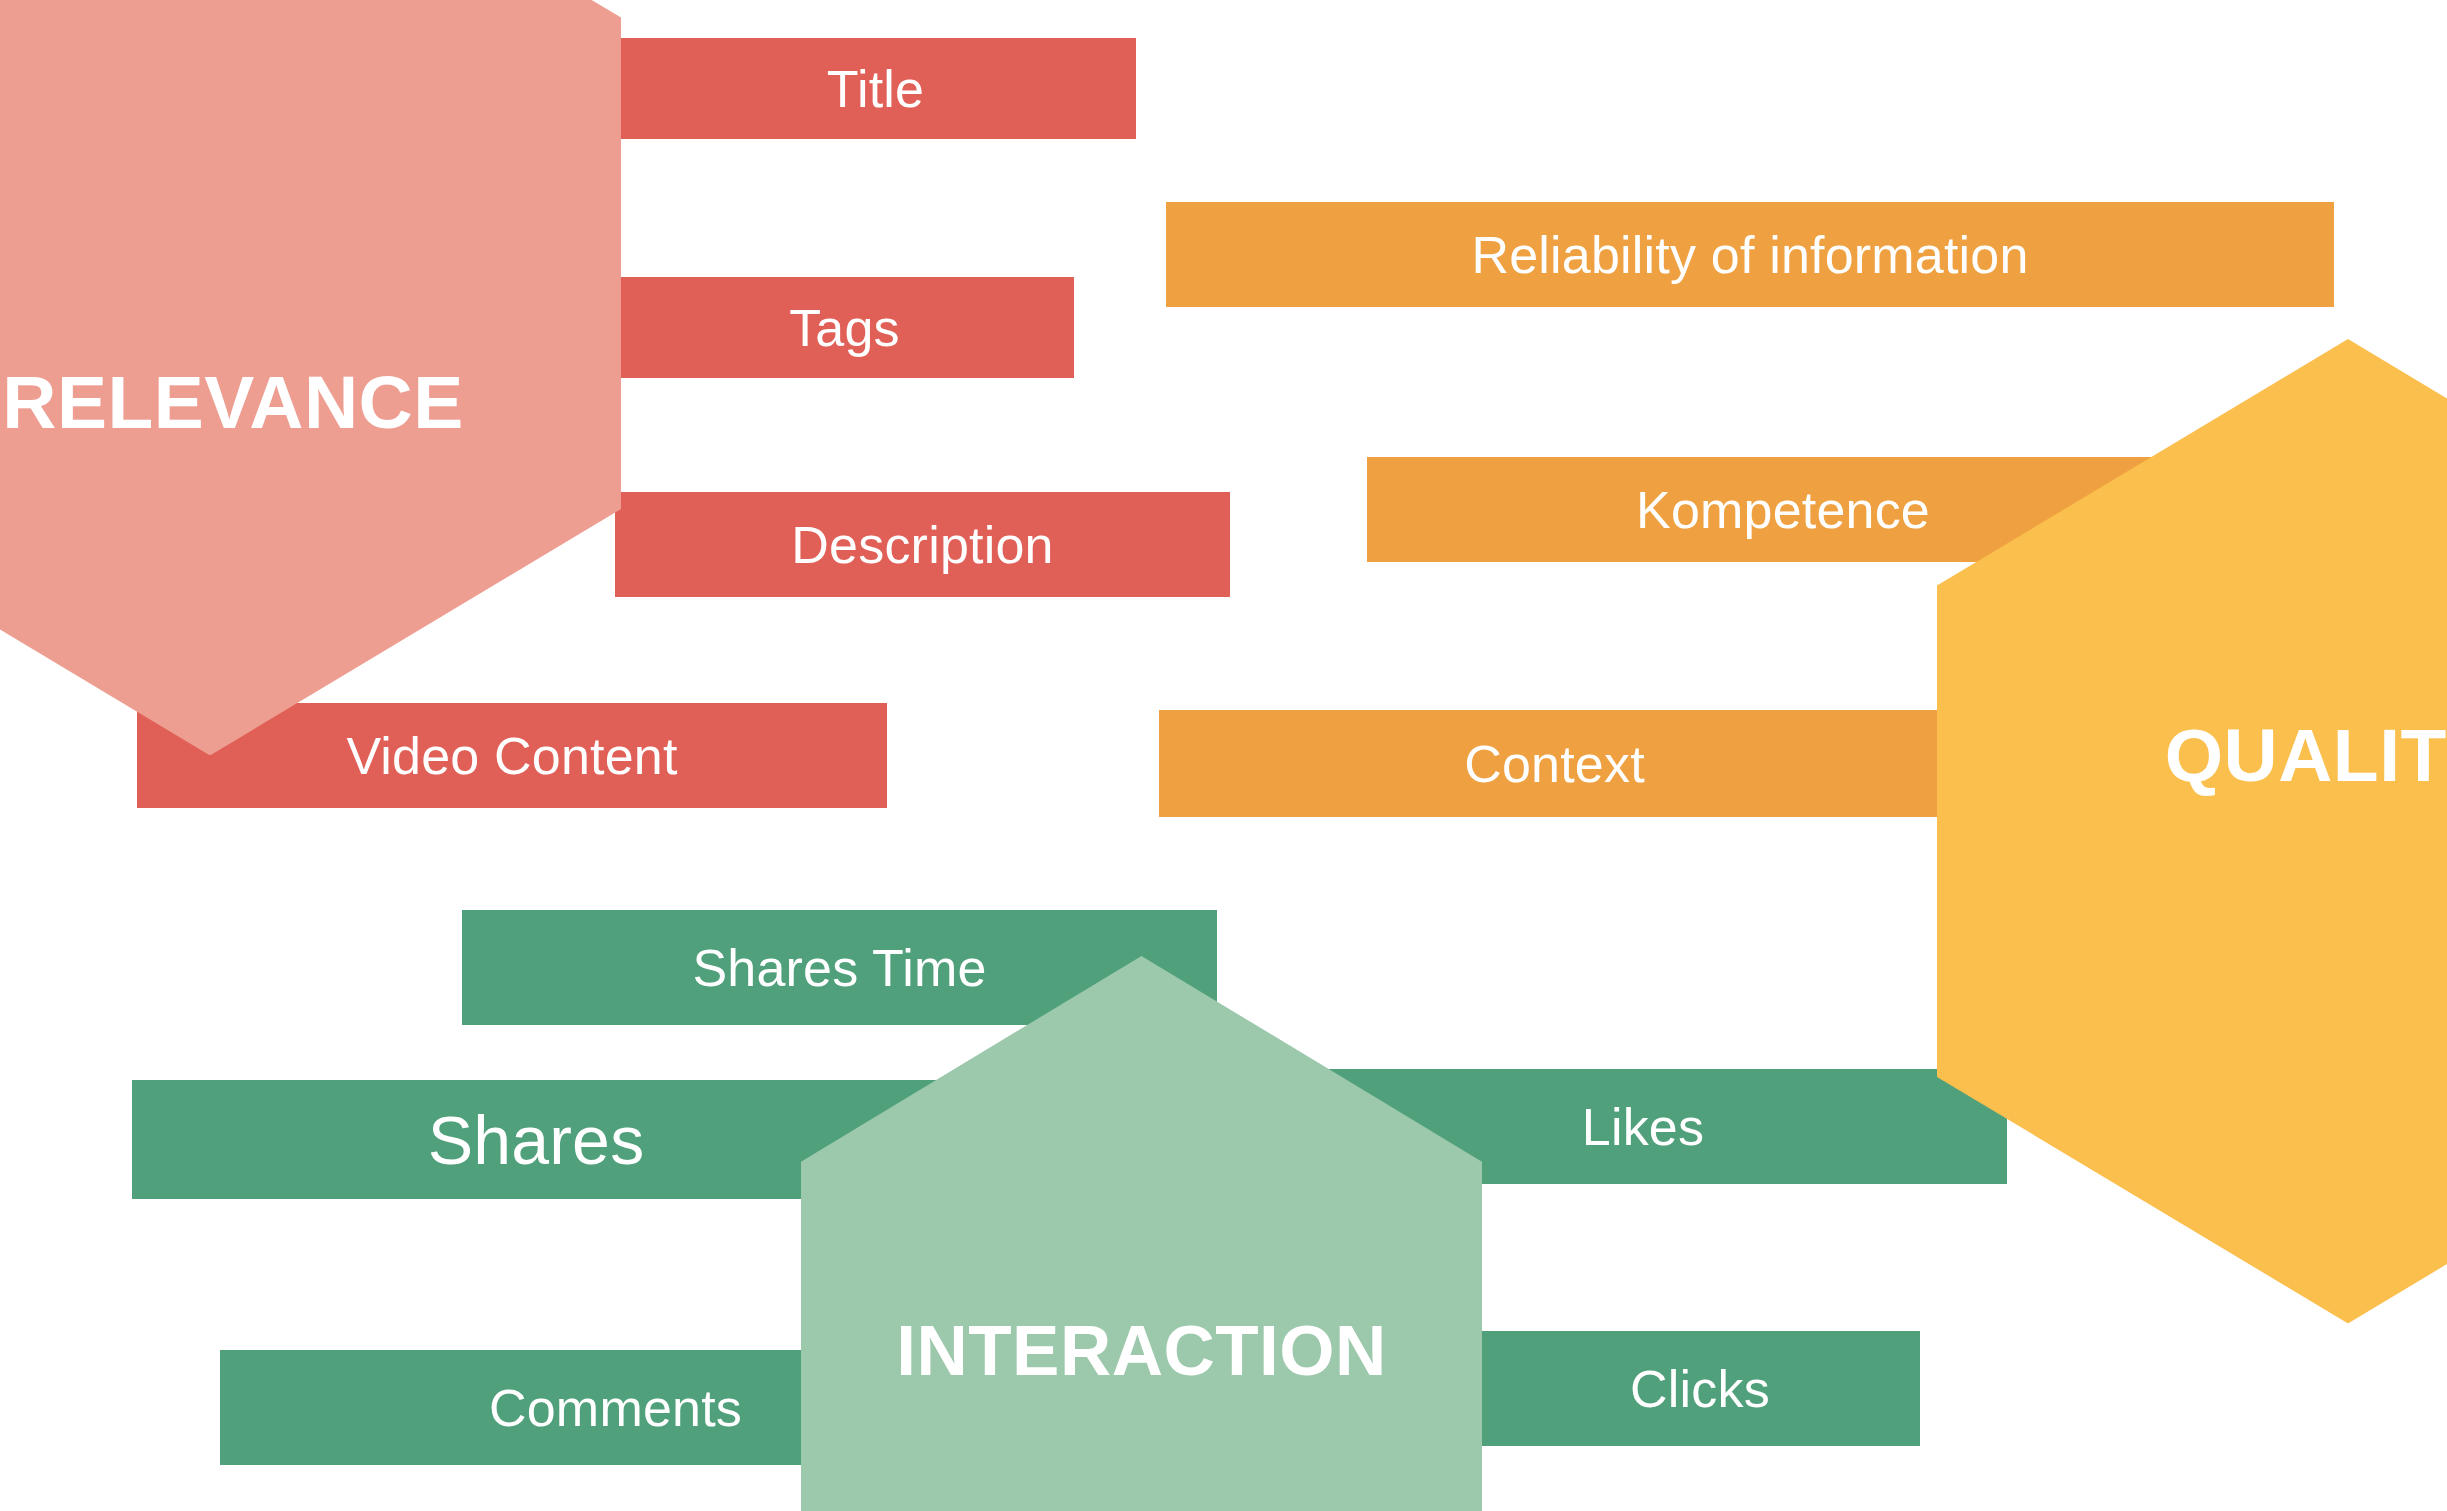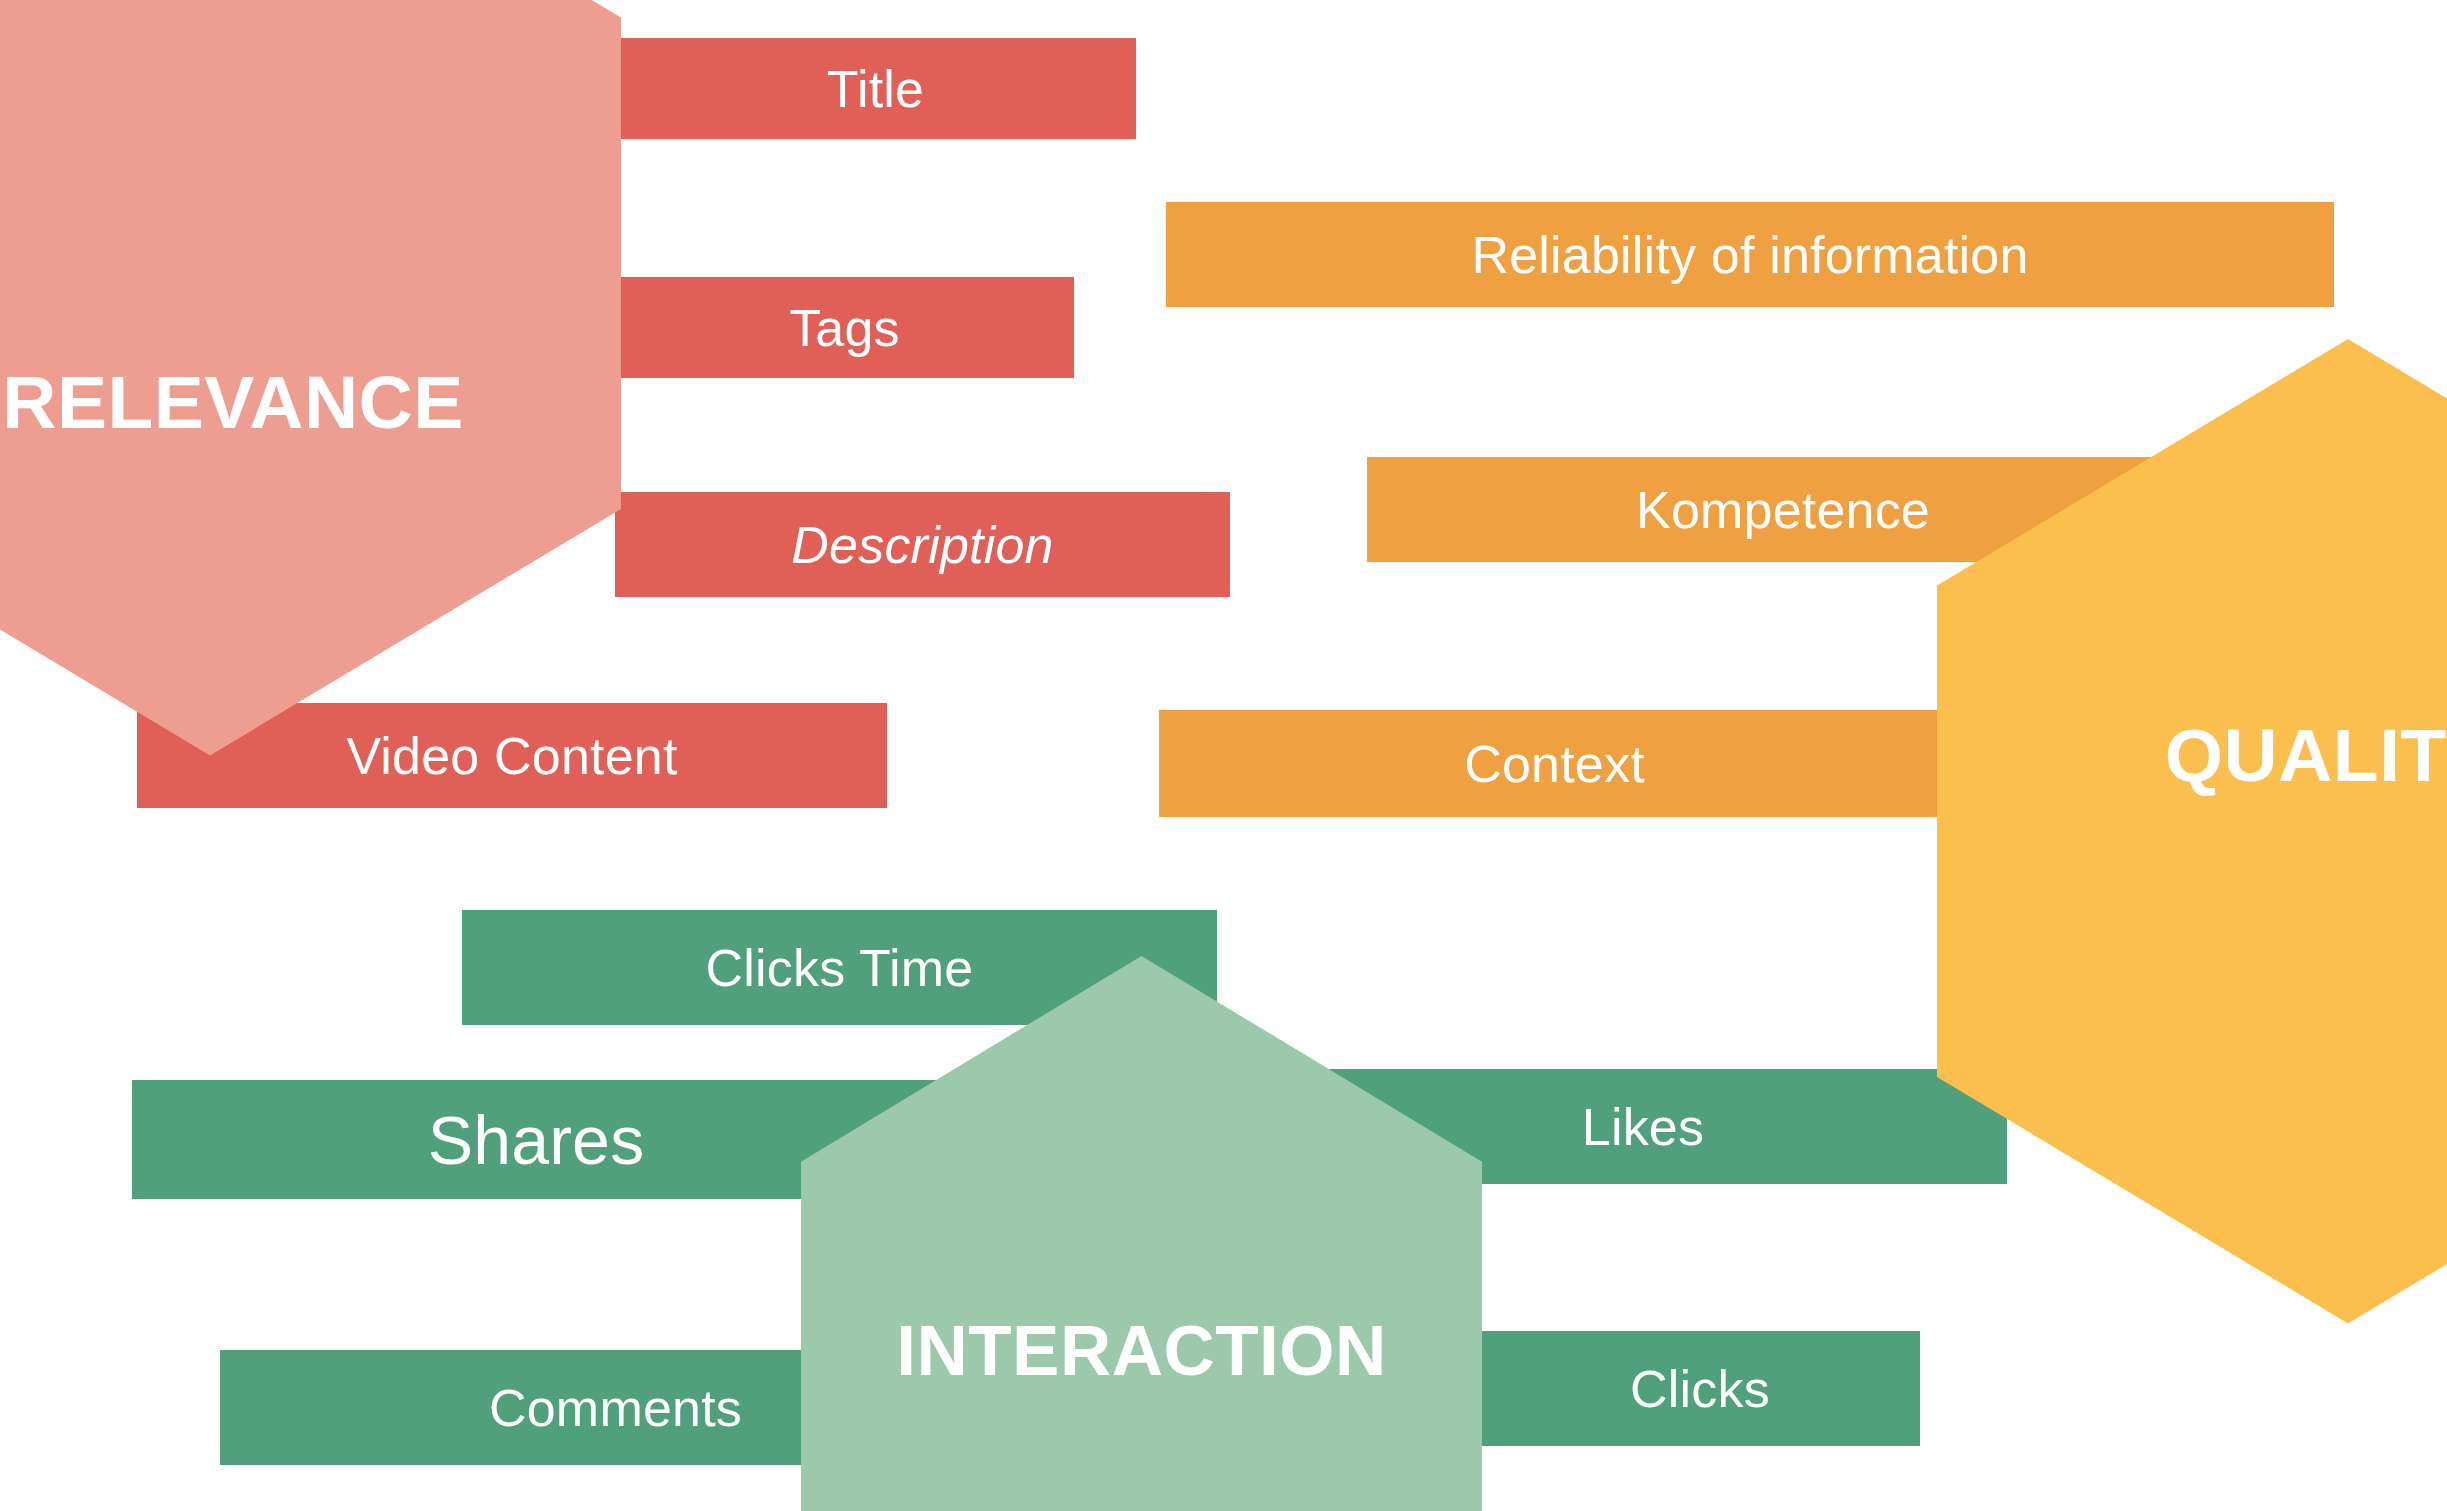--- a/index.html
+++ b/index.html
@@ -66,21 +66,21 @@
 <div id="stage">
 
   <div class="bar red layer-bar" style="left:615px; top:38px; width:521px; height:101px; font-size:52px;">
     <span class="bar-label">Title</span>
   </div>
 
   <div class="bar red layer-bar" style="left:615px; top:277px; width:459px; height:101px; font-size:52px;">
     <span class="bar-label">Tags</span>
   </div>
 
-  <div class="bar red layer-bar" style="left:615px; top:492px; width:615px; height:105px; font-size:52px;font-style:italic;">
+  <div class="bar red layer-bar" style="left:615px; top:492px; width:615px; height:105px; font-size:52px;">
     <span class="bar-label">Description</span>
   </div>
 
   <div class="bar red layer-bar" style="left:124px; top:703px; width:750px; height:105px; font-size:52px;margin-left:13px;">
     <span class="bar-label">Video Content</span>
   </div>
 
   <div class="hex layer-hex-front" style="left:-201px; top:-229px; width:822px; height:985px;">
     <svg class="hex-shape" viewBox="0 0 860 1030" preserveAspectRatio="none">
       <polygon points="430,0 860,258 860,772 430,1030 0,772 0,258" fill="#EE9D91"></polygon>
@@ -101,21 +101,21 @@
   </div>
 
   <div class="hex layer-hex-front" style="left:1937px; top:339px; width:822px; height:985px;">
     <svg class="hex-shape" viewBox="0 0 860 1030" preserveAspectRatio="none">
       <polygon points="430,0 860,258 860,772 430,1030 0,772 0,258" fill="#FBBF4E"></polygon>
     </svg>
     <span class="hex-label" style="font-size:75px; transform: translate(-17px, -76px);">QUALITY</span>
   </div>
 
   <div class="bar green layer-bar" style="left:462px; top:910px; width:755px; height:115px; font-size:52px;">
-    <span class="bar-label">Clicks Time</span>
+    <span class="bar-label">Shares Time</span>
   </div>
 
   <div class="bar green layer-bar" style="left:132px; top:1080px; width:808px; height:119px; font-size:68px;">
     <span class="bar-label">Shares</span>
   </div>
 
   <div class="bar green layer-bar" style="left:1279px; top:1069px; width:728px; height:115px; font-size:52px;">
     <span class="bar-label">Likes</span>
   </div>
 

